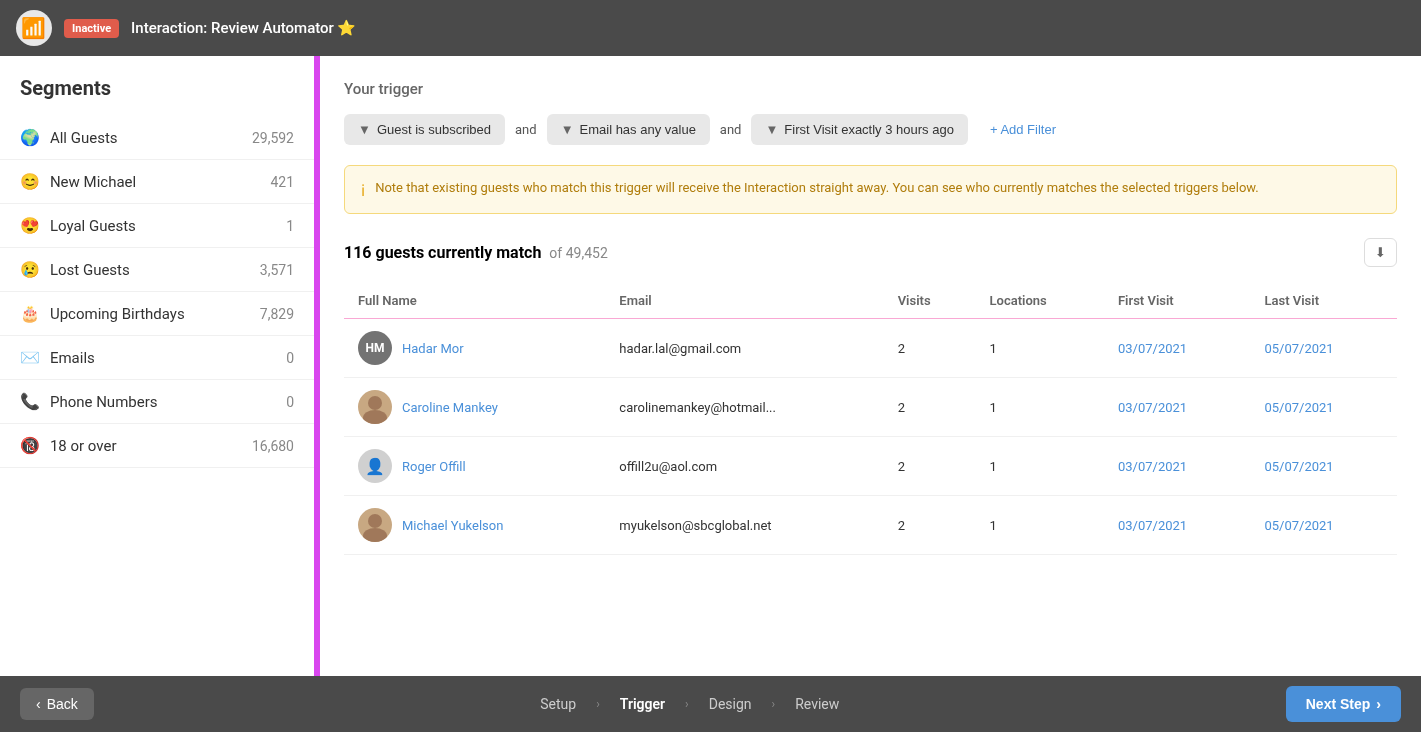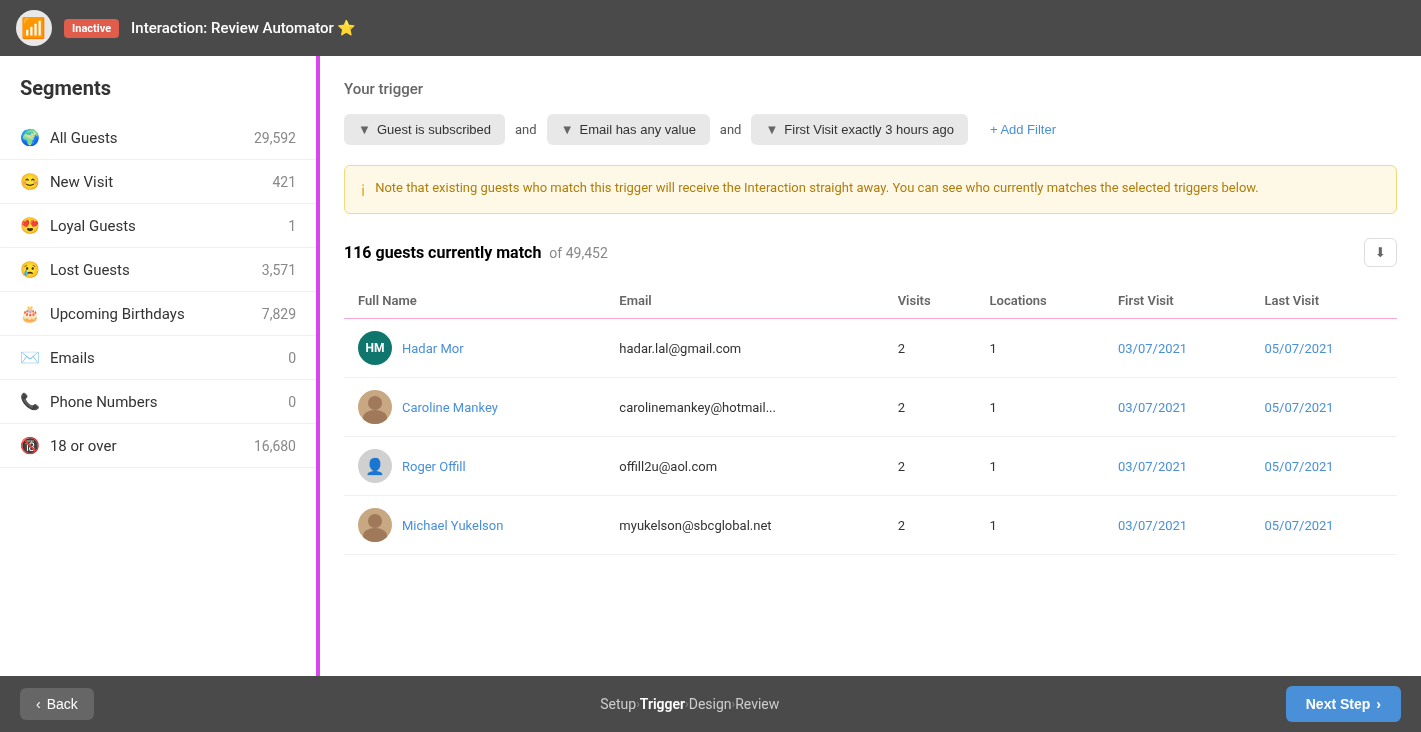--- a/index.html
+++ b/index.html
@@ -46,21 +46,21 @@
     .main-layout {
       display: flex;
       flex: 1;
       overflow: hidden;
     }
 
     
     .sidebar {
       width: 320px;
       background: white;
-      border-right: 4px solid #d946ef;
+      border-right: 6px solid #d946ef;
       overflow-y: auto;
       flex-shrink: 0;
       padding: 20px 0;
     }
     .sidebar-title {
       font-size: 20px;
       font-weight: 700;
       color: #333;
       padding: 0 20px 16px;
     }
@@ -240,21 +240,21 @@
       color: white;
       border: none;
       padding: 8px 16px;
       border-radius: 6px;
       font-size: 14px;
       cursor: pointer;
     }
     .steps-row {
       display: flex;
       align-items: center;
-      gap: 0;
+      gap: 20px;
     }
     .step-item {
       display: flex;
       align-items: center;
       gap: 8px;
       color: #ccc;
       font-size: 14px;
     }
     .step-item.active { color: white; font-weight: 600; }
     .step-arrow { color: #888; font-size: 12px; }
@@ -291,21 +291,21 @@
         <div class="sidebar-item">
       <div class="sidebar-item-left">
         <span>🌍</span>
         <span class="sidebar-item-label">All Guests</span>
       </div>
       <span class="sidebar-item-count">29,592</span>
     </div>
         <div class="sidebar-item">
       <div class="sidebar-item-left">
         <span>😊</span>
-        <span class="sidebar-item-label">New Visit</span>
+        <span class="sidebar-item-label">New Michael</span>
       </div>
       <span class="sidebar-item-count">421</span>
     </div>
         <div class="sidebar-item">
       <div class="sidebar-item-left">
         <span>😍</span>
         <span class="sidebar-item-label">Loyal Guests</span>
       </div>
       <span class="sidebar-item-count">1</span>
     </div>
@@ -394,21 +394,21 @@
           <th>Visits</th>
           <th>Locations</th>
           <th>First Visit</th>
           <th>Last Visit</th>
         </tr>
       </thead>
       <tbody id="table-body">
       <tr>
       <td>
         <div class="guest-row">
-          <div class="avatar" style="background:#0f766e">HM</div>
+          <div class="avatar" style="background:#737373">HM</div>
           <a class="link-text" href="#">Hadar Mor</a>
         </div>
       </td>
       <td>hadar.lal@gmail.com</td>
       <td>2</td>
       <td>1</td>
       <td><a class="link-text" href="#">03/07/2021</a></td>
       <td><a class="link-text" href="#">05/07/2021</a></td>
     </tr>
           <tr>

